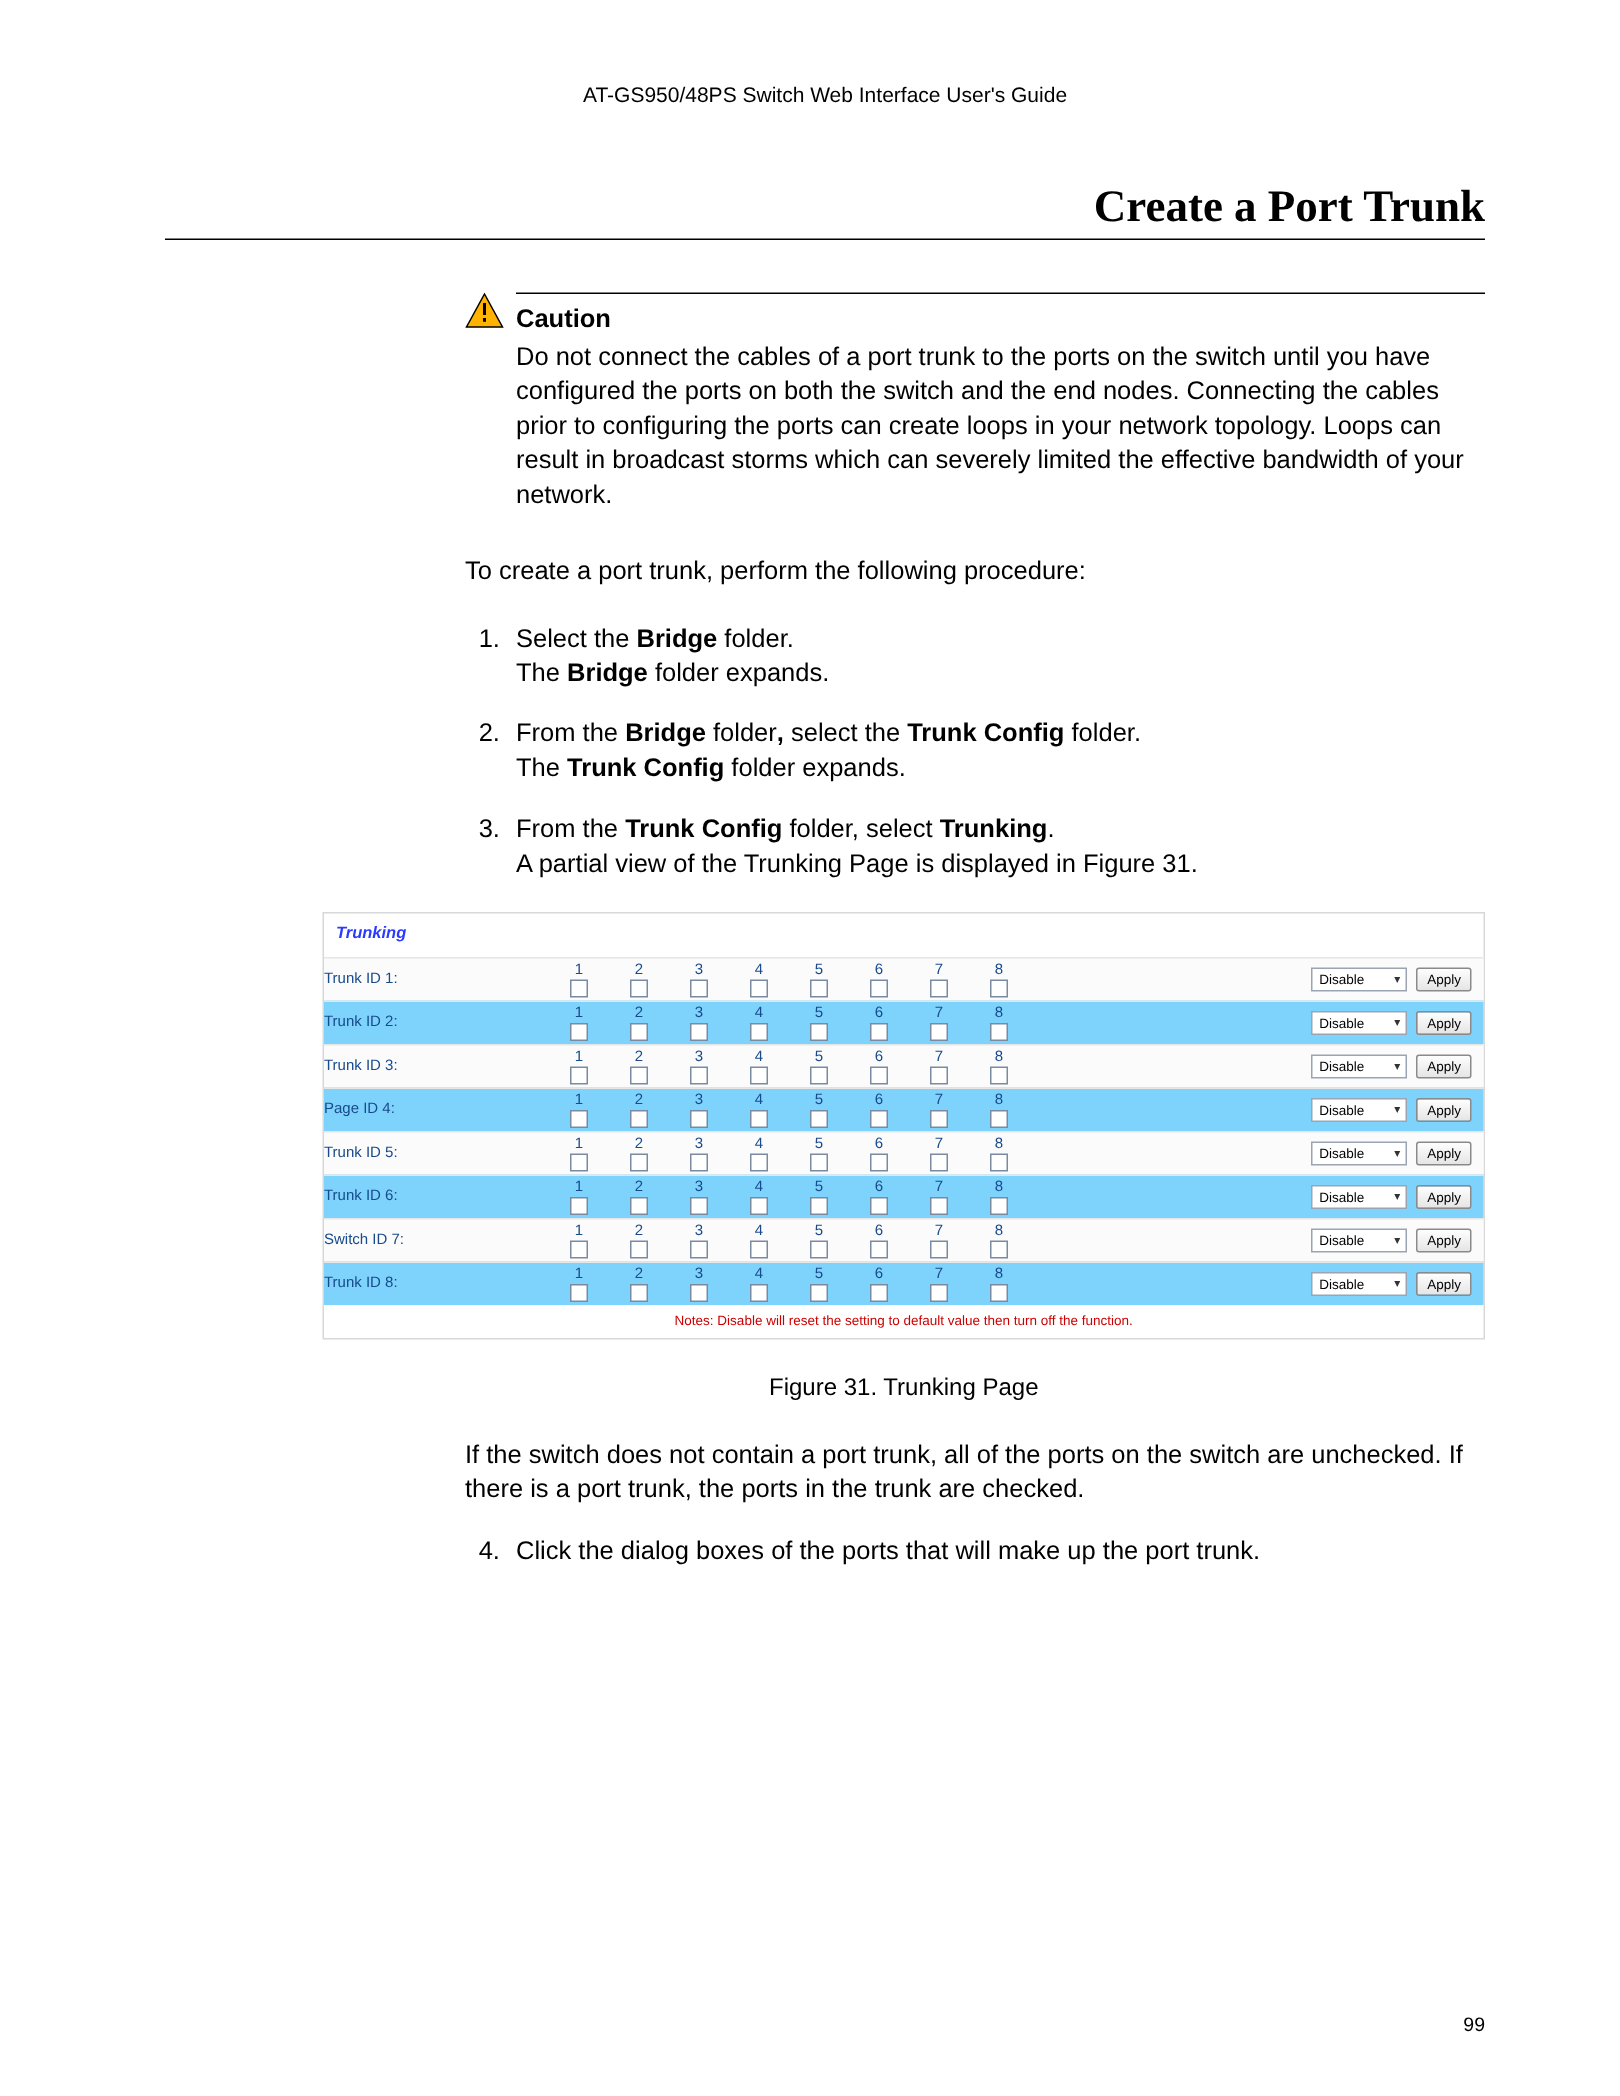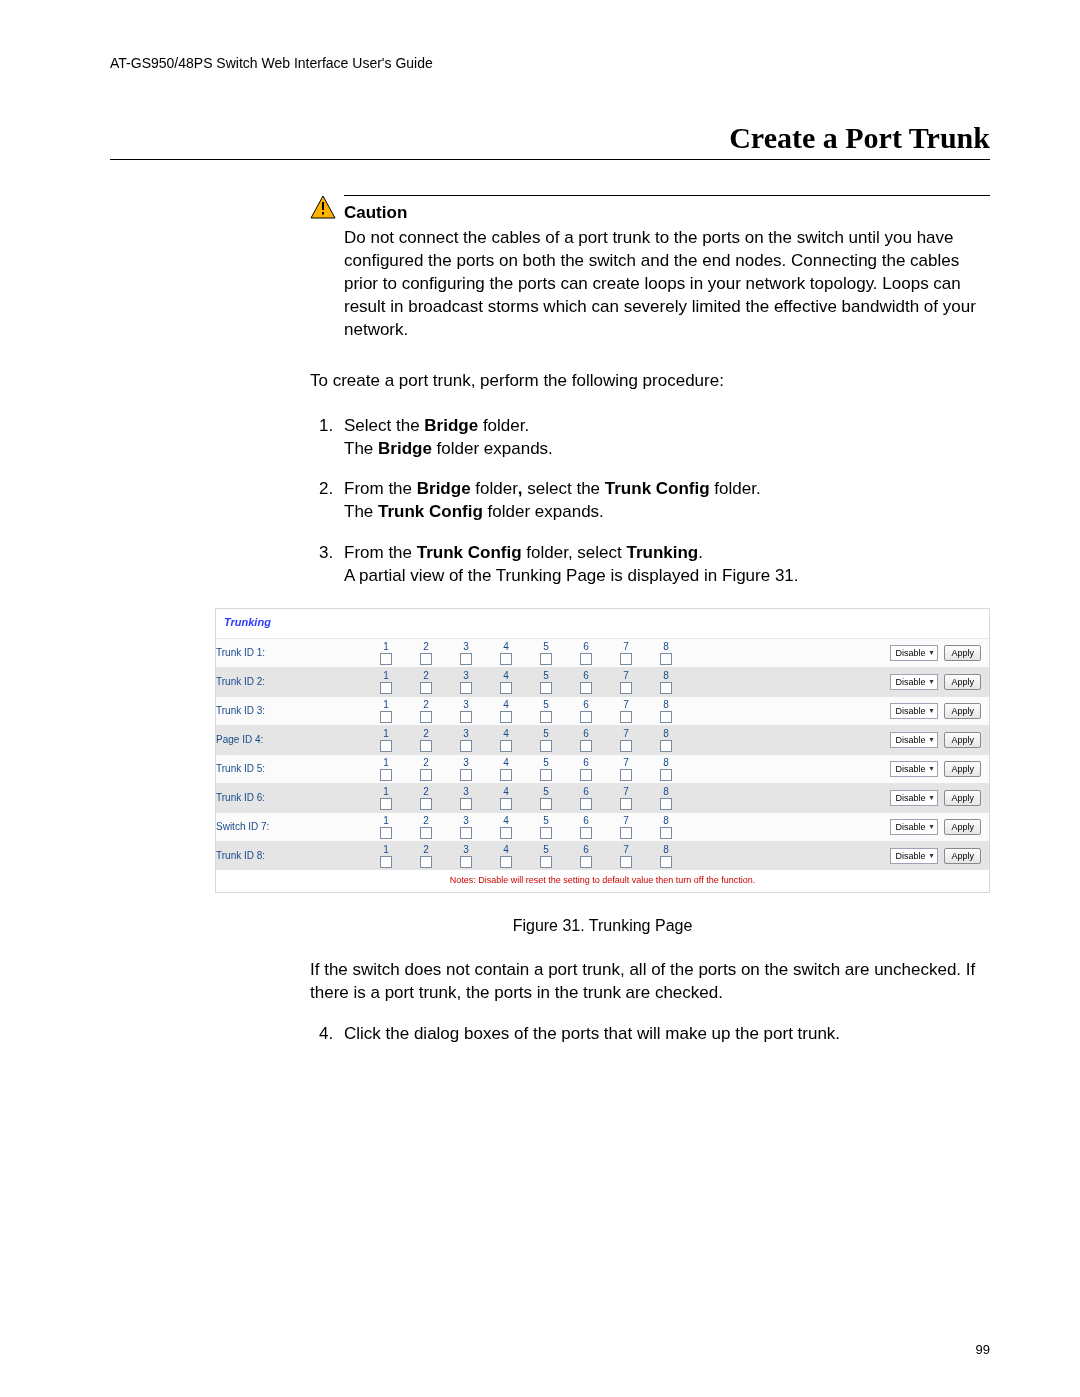--- a/index.html
+++ b/index.html
@@ -10,21 +10,21 @@
     color: #000;
   }
   .page {
     width: 1080px;
     height: 1397px;
     position: relative;
     box-sizing: border-box;
     padding: 55px 90px 0 110px;
   }
   .header-right {
-    text-align: left;
+    text-align: center;
     font-size: 14px;
     margin-bottom: 50px;
   }
   .title {
     font-family: "Times New Roman", Times, serif;
     font-size: 30px;
     font-weight: bold;
     margin: 0 0 4px 0;
     text-align: right;
   }
@@ -96,21 +96,21 @@
     font-size: 11px;
     padding: 6px 8px 8px 8px;
   }
   .trunk-row {
     display: flex;
     align-items: center;
     height: 28px;
     border-top: 1px solid #e6e6e6;
     background: #fbfbfb;
   }
-  .trunk-row.alt { background: #e5e5e5; }
+  .trunk-row.alt { background: #7dd3fc; }
   .trunk-label {
     color: #184a8c;
     font-size: 10px;
     width: 150px;
     text-align: left;
     padding-right: 10px;
   }
   .ports {
     display: flex;
     gap: 28px;
@@ -142,21 +142,21 @@
     padding-right: 8px;
   }
   .dropdown {
     font-size: 9px;
     border: 1px solid #9aa4b2;
     background: #fff;
     padding: 0 4px;
     height: 14px;
     display: flex;
     align-items: center;
-    gap: 4px;
+    gap: 20px;
   }
   .dropdown .arrow {
     font-size: 8px;
     color: #333;
   }
   .apply-btn {
     font-size: 9px;
     border: 1px solid #8a8a8a;
     background: linear-gradient(#fefefe,#e5e5e5);
     padding: 0 6px;

